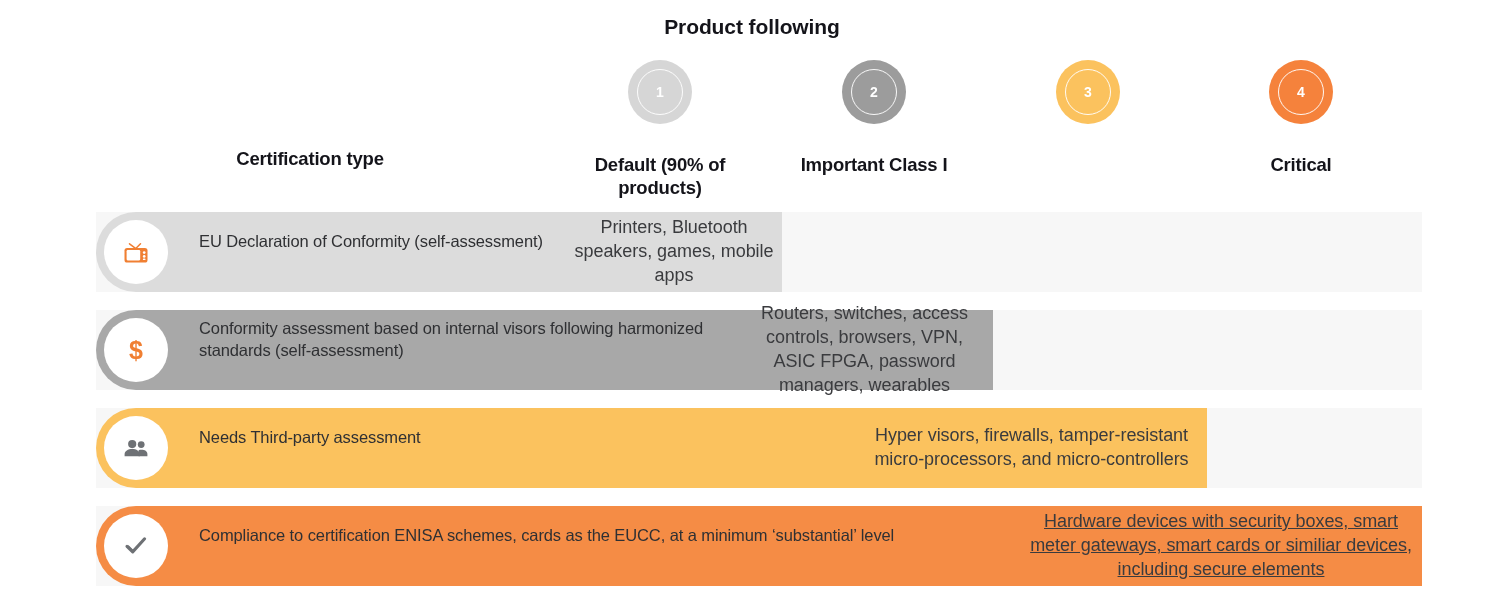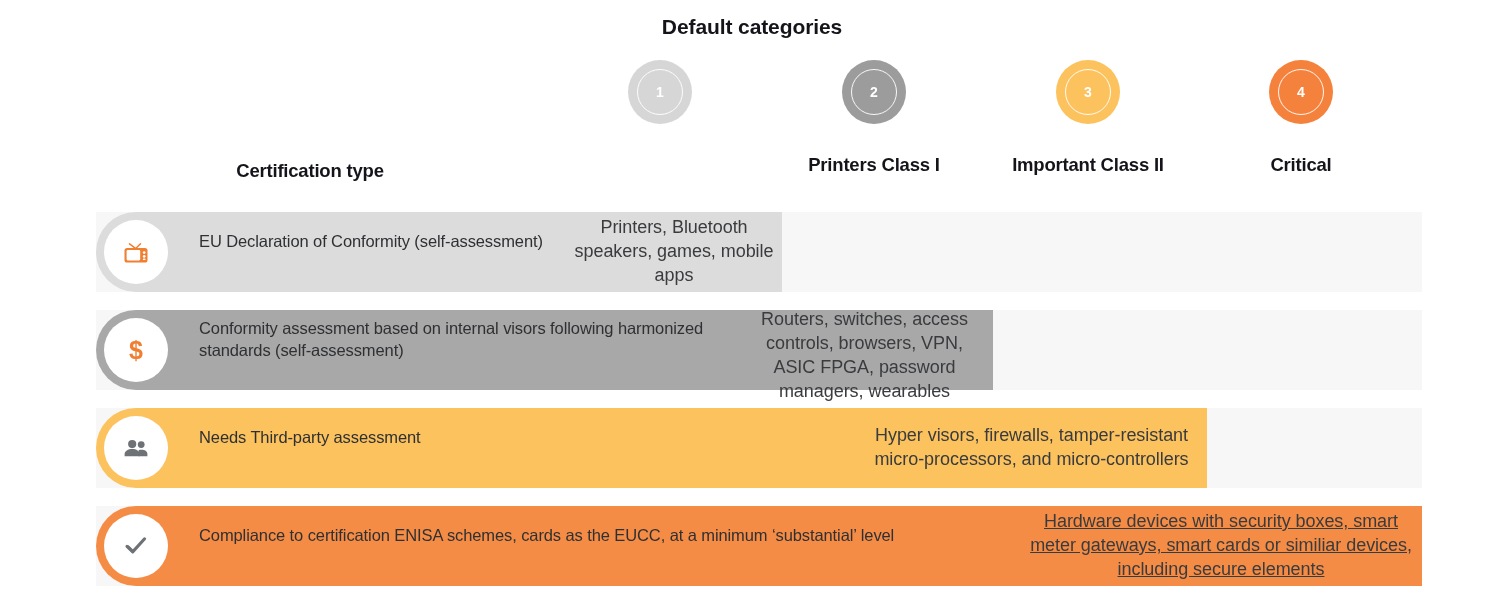--- a/index.html
+++ b/index.html
@@ -71,21 +71,21 @@
     font-size: 18.5px;
     font-weight: 700;
     color: #14141a;
     line-height: 1.24;
     letter-spacing: -0.2px;
   }
 
   .certification-type-header {
     position: absolute;
     left: 160px;
-    top: 160px;
+    top: 148px;
     width: 300px;
     text-align: center;
     font-size: 18.5px;
     font-weight: 700;
     color: #14141a;
     letter-spacing: -0.2px;
   }
 
   
   .row {
@@ -147,46 +147,46 @@
     box-sizing: border-box;
   }
 
   .icon-svg { display: block; }
 </style>
 </head>
 <body>
 
 <div id="canvas">
 
-  <div class="chart-title">Default categories</div>
+  <div class="chart-title">Product following</div>
 
   <div class="cat-col" style="left:560px;">
     <div class="cat-circle" style="background: rgb(214, 214, 214);">
       <div class="cat-circle-inner">
         <span class="cat-num">1</span>
       </div>
     </div>
+    <div class="cat-label">Default (90% of products)</div>
   </div>
 
   <div class="cat-col" style="left:774px;">
     <div class="cat-circle" style="background: rgb(156, 156, 156);">
       <div class="cat-circle-inner">
         <span class="cat-num">2</span>
       </div>
     </div>
-    <div class="cat-label">Printers Class I</div>
+    <div class="cat-label">Important Class I</div>
   </div>
 
   <div class="cat-col" style="left:988px;">
     <div class="cat-circle" style="background: rgb(251, 194, 94);">
       <div class="cat-circle-inner">
         <span class="cat-num">3</span>
       </div>
     </div>
-    <div class="cat-label">Important Class II</div>
   </div>
 
   <div class="cat-col" style="left:1201px;">
     <div class="cat-circle" style="background: rgb(245, 130, 60);">
       <div class="cat-circle-inner">
         <span class="cat-num">4</span>
       </div>
     </div>
     <div class="cat-label">Critical</div>
   </div>
@@ -213,21 +213,21 @@
 
   <div class="row" style="top:310px;">
     <div class="row-track" style="background: rgb(247, 247, 247);"></div>
     <div class="row-bar" id="bar2" style="width: 897px; background: rgb(168, 168, 168);"></div>
     <div class="row-icon">
       <svg class="icon-svg" width="34" height="34" viewBox="0 0 34 34">
         <text x="17" y="25.5" text-anchor="middle" font-family="&quot;Liberation Sans&quot;, sans-serif" font-size="25" font-weight="700" fill="#f07f32">$</text>
       </svg>
     </div>
     <div class="row-label" style="width:570px;">Conformity assessment based on internal visors following harmonized standards (self-assessment)</div>
-    <div class="row-products" style="left:640px;width:257px;padding:0 8px;margin-top:6px;">Routers, switches, access controls, browsers, VPN, ASIC FPGA, password managers, wearables</div>
+    <div class="row-products" style="left:640px;width:257px;padding:0 8px;">Routers, switches, access controls, browsers, VPN, ASIC FPGA, password managers, wearables</div>
   </div>
 
   <div class="row" style="top:408px;">
     <div class="row-track" style="background: rgb(247, 247, 247);"></div>
     <div class="row-bar" id="bar3" style="width: 1111px; background: rgb(251, 194, 94);"></div>
     <div class="row-icon">
       <svg class="icon-svg" width="34" height="34" viewBox="0 0 34 34">
         <circle cx="13.2" cy="13.1" r="4.1" fill="#6e7175"></circle>
         <circle cx="22.2" cy="13.6" r="3.4" fill="#6e7175"></circle>
         <path d="M5.6 23.4c0-3.4 3.4-5.3 7.6-5.3s7.6 1.9 7.6 5.3v1.8H5.6z" fill="#6e7175"></path>

